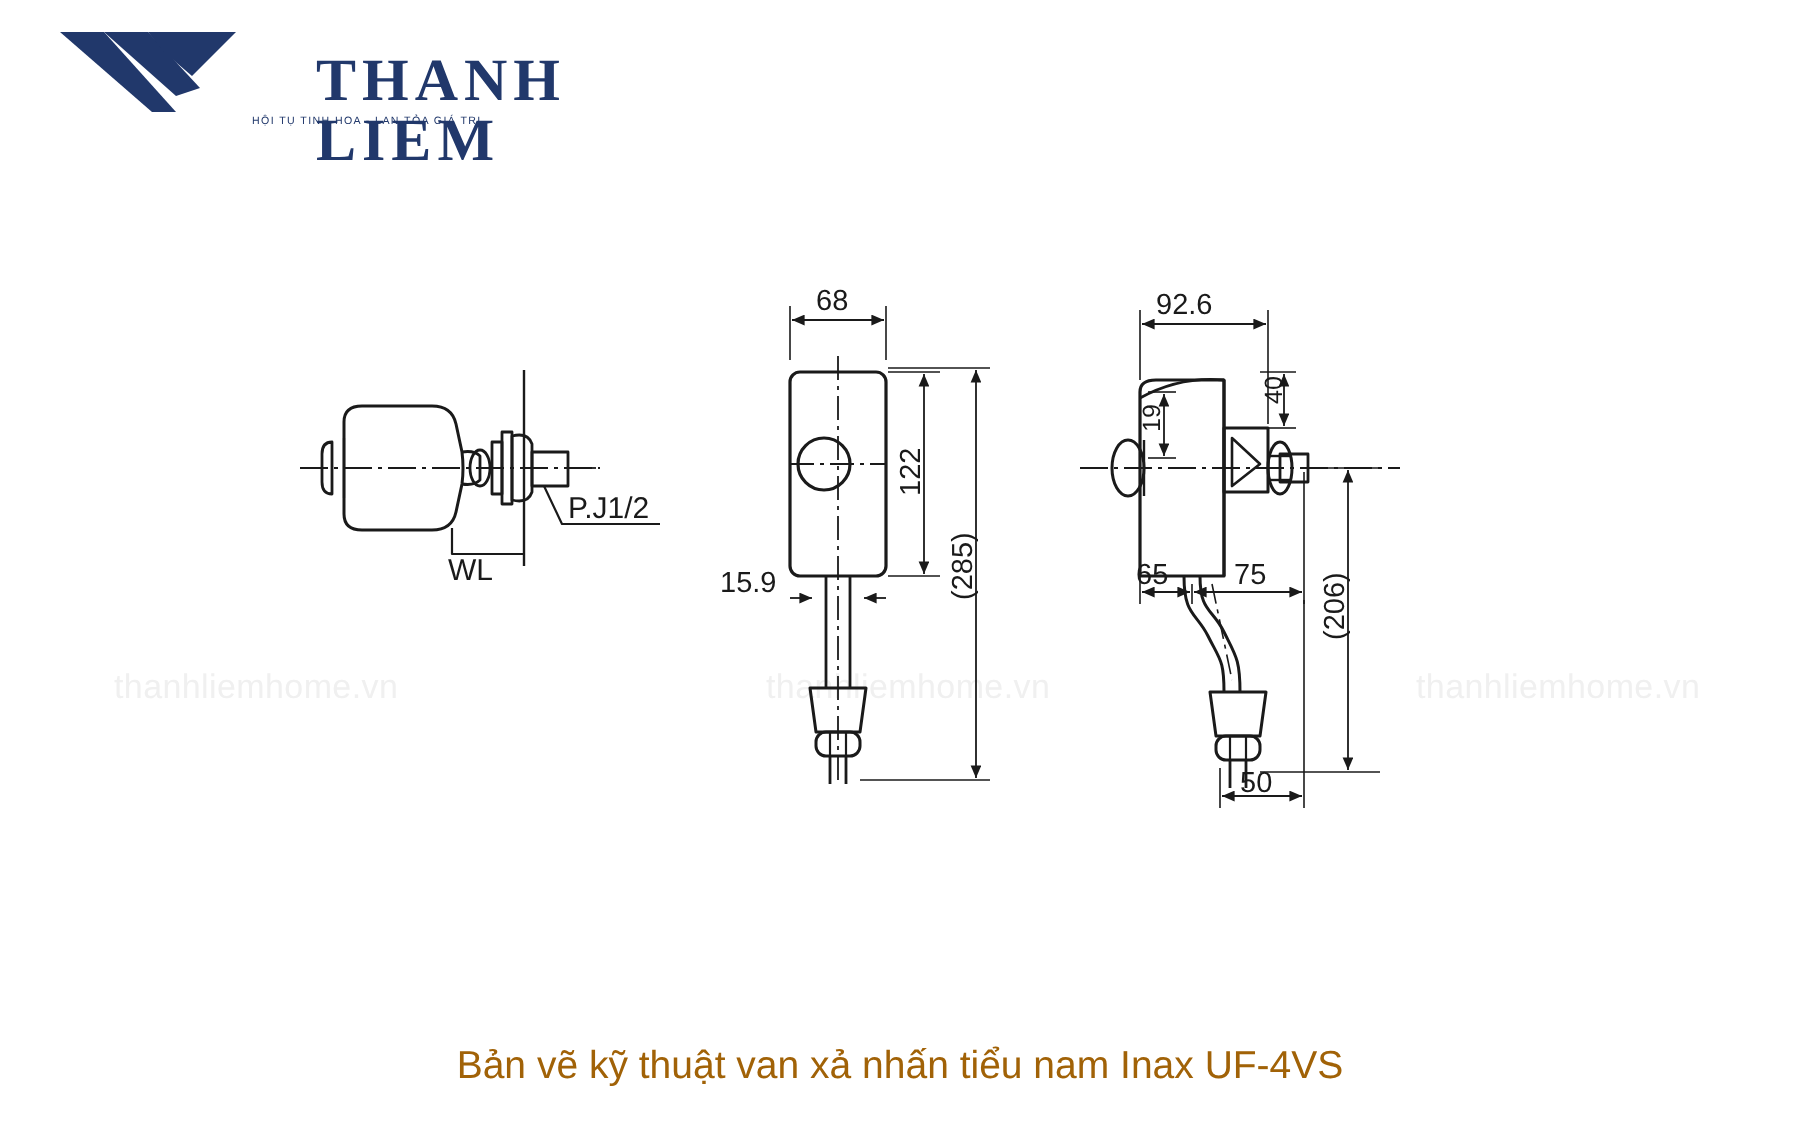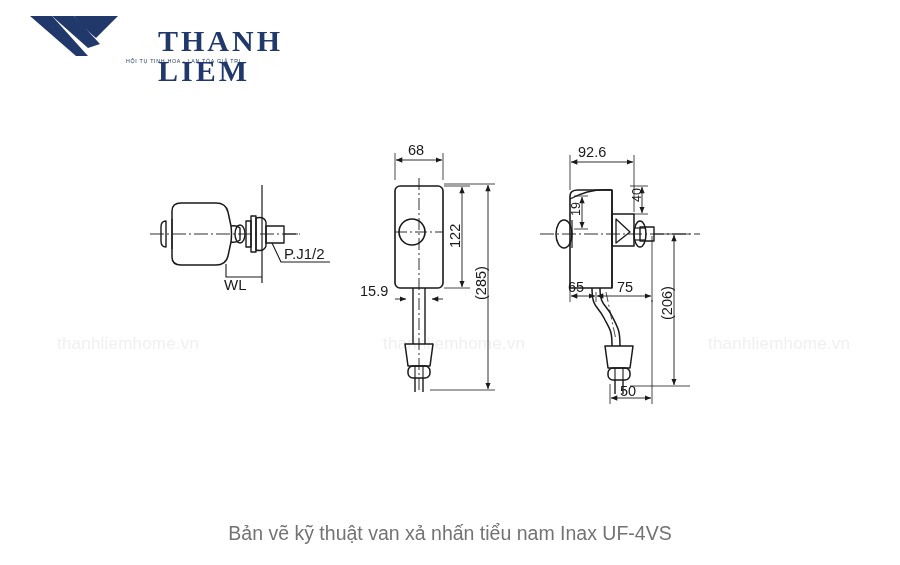--- a/index.html
+++ b/index.html
@@ -33,21 +33,21 @@
   .wm1{left:57px;top:334px;}
   .wm2{left:383px;top:334px;}
   .wm3{left:708px;top:334px;}
 
   
   .drawing{position:absolute;left:0;top:0;width:900px;height:470px;}
 
   
   .caption{
     position:absolute;left:0;top:522px;width:900px;text-align:center;
-    font-size:19.5px;color:#737373;
+    font-size:19.5px;color:#a16207;
     font-family:"Liberation Sans",sans-serif;
   }
 </style>
 </head>
 <body>
 
 <div class="page">
 
   <div class="logo">
     <div class="logo-mark">

